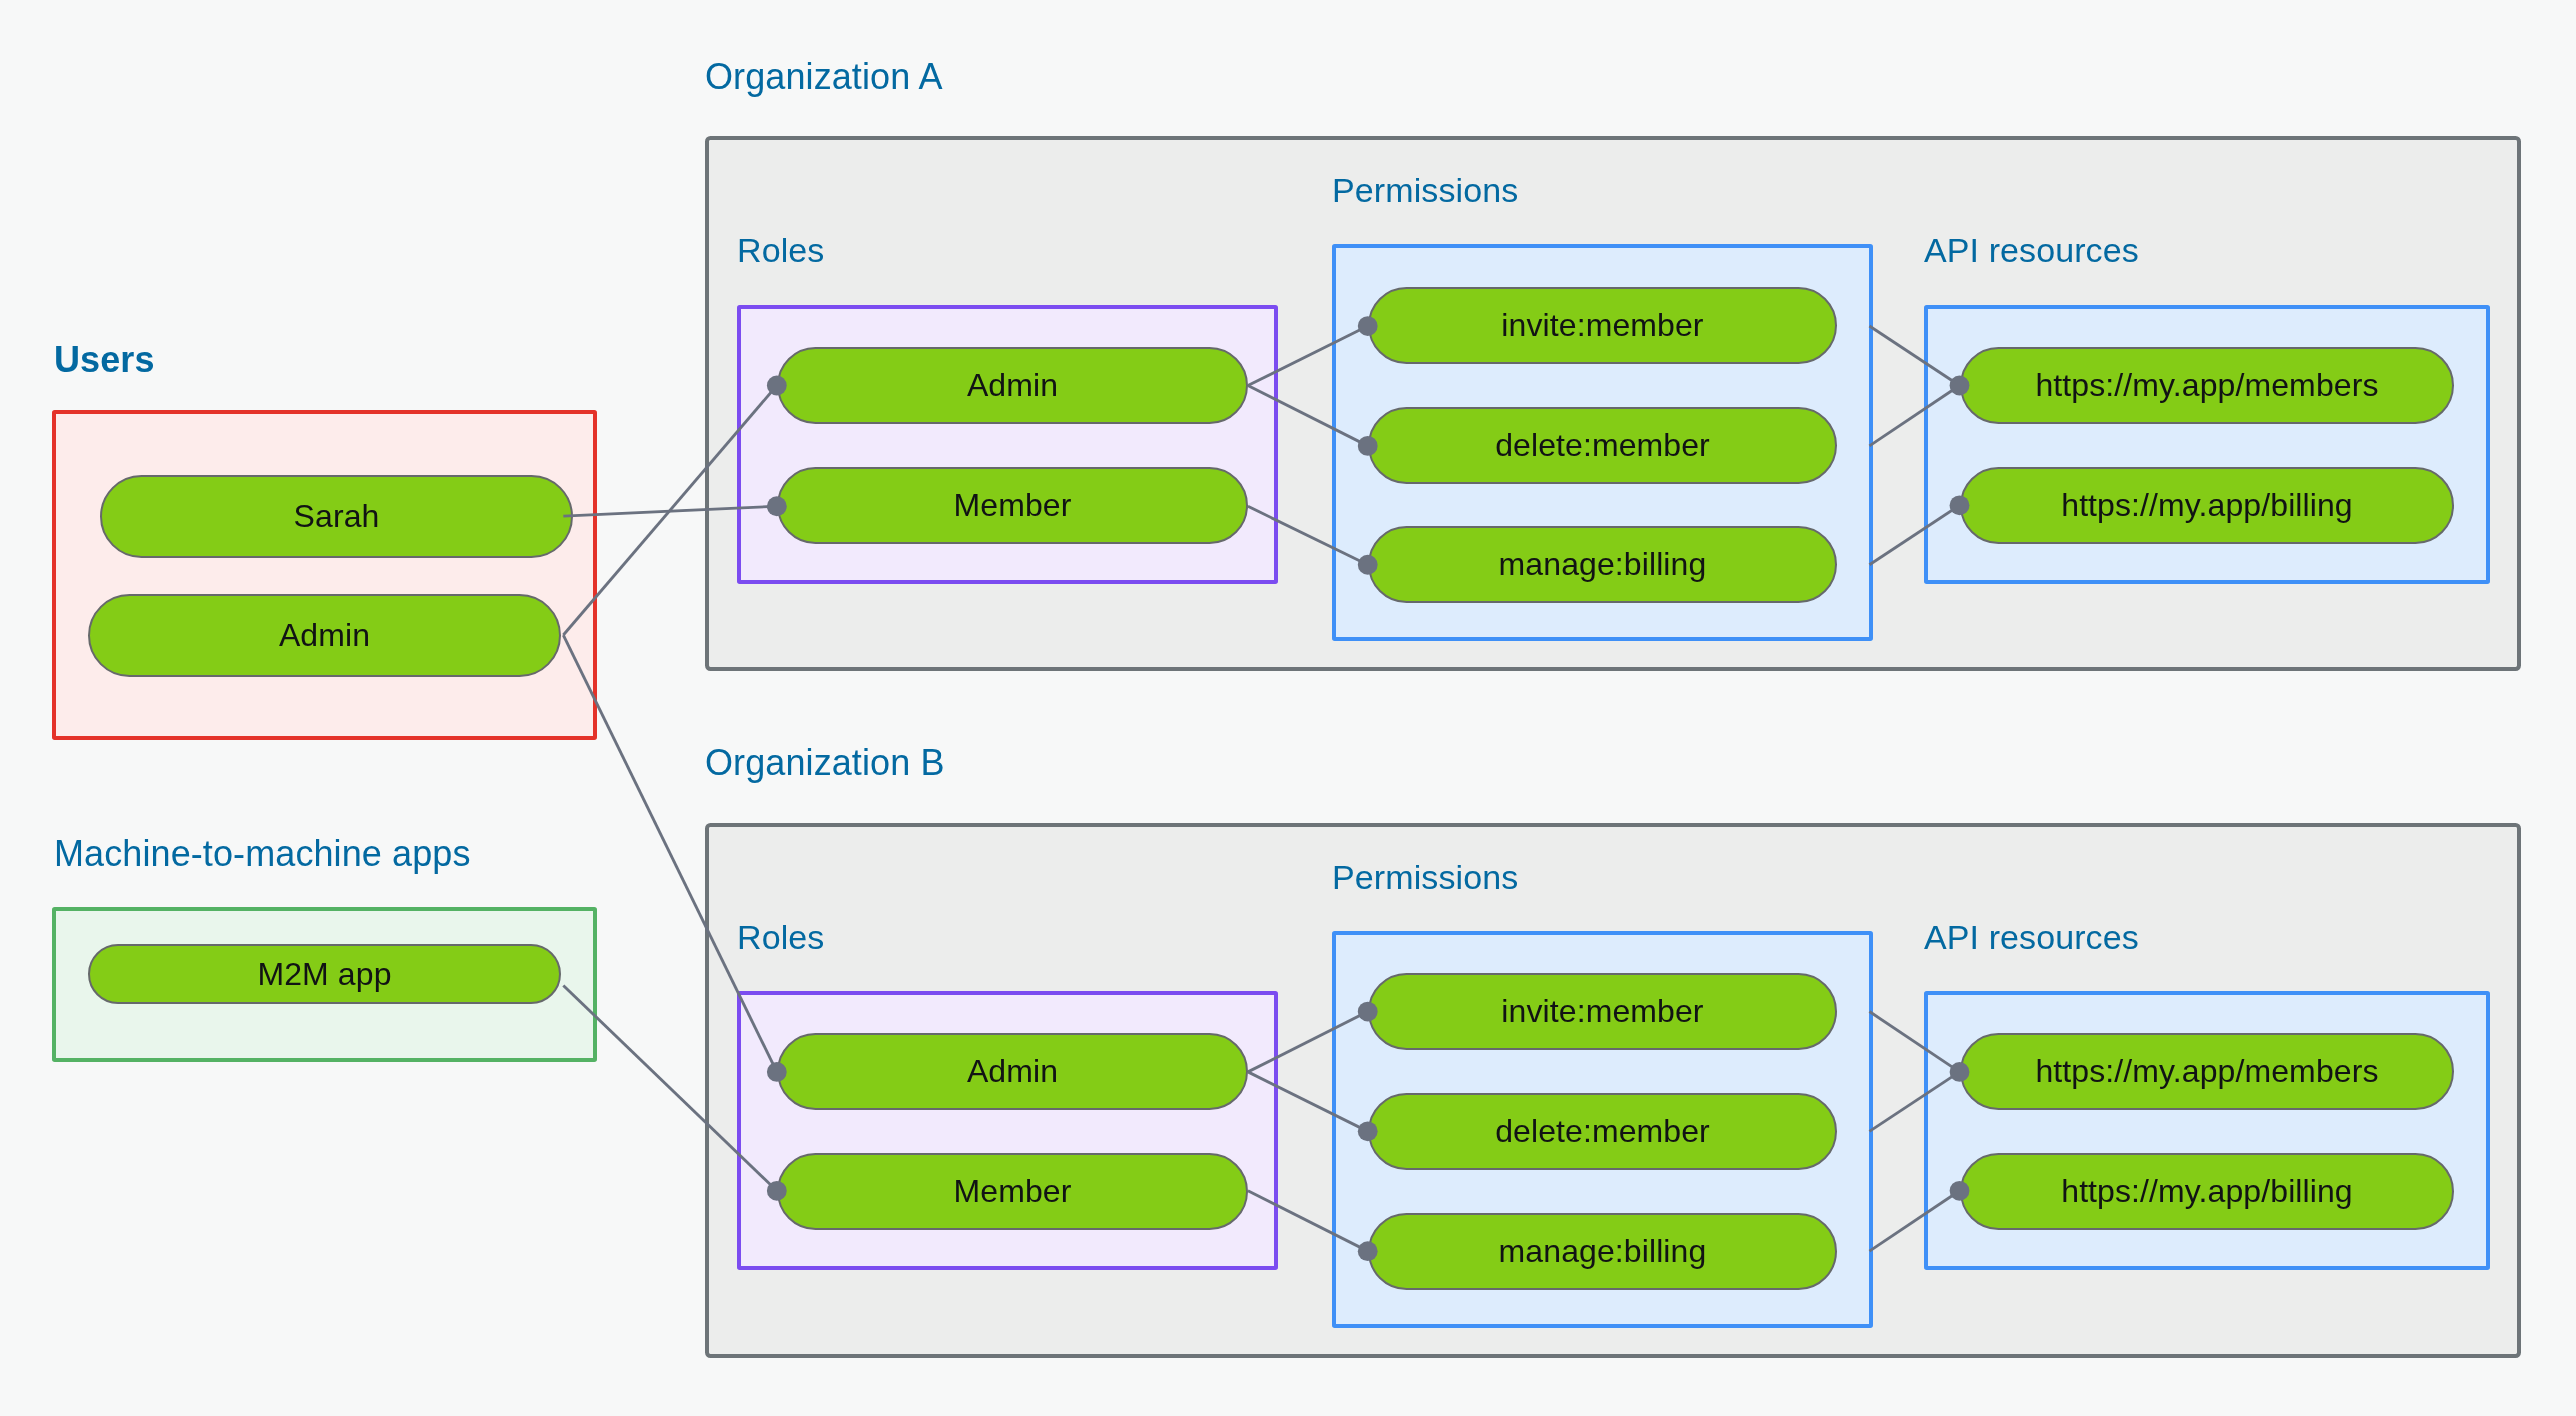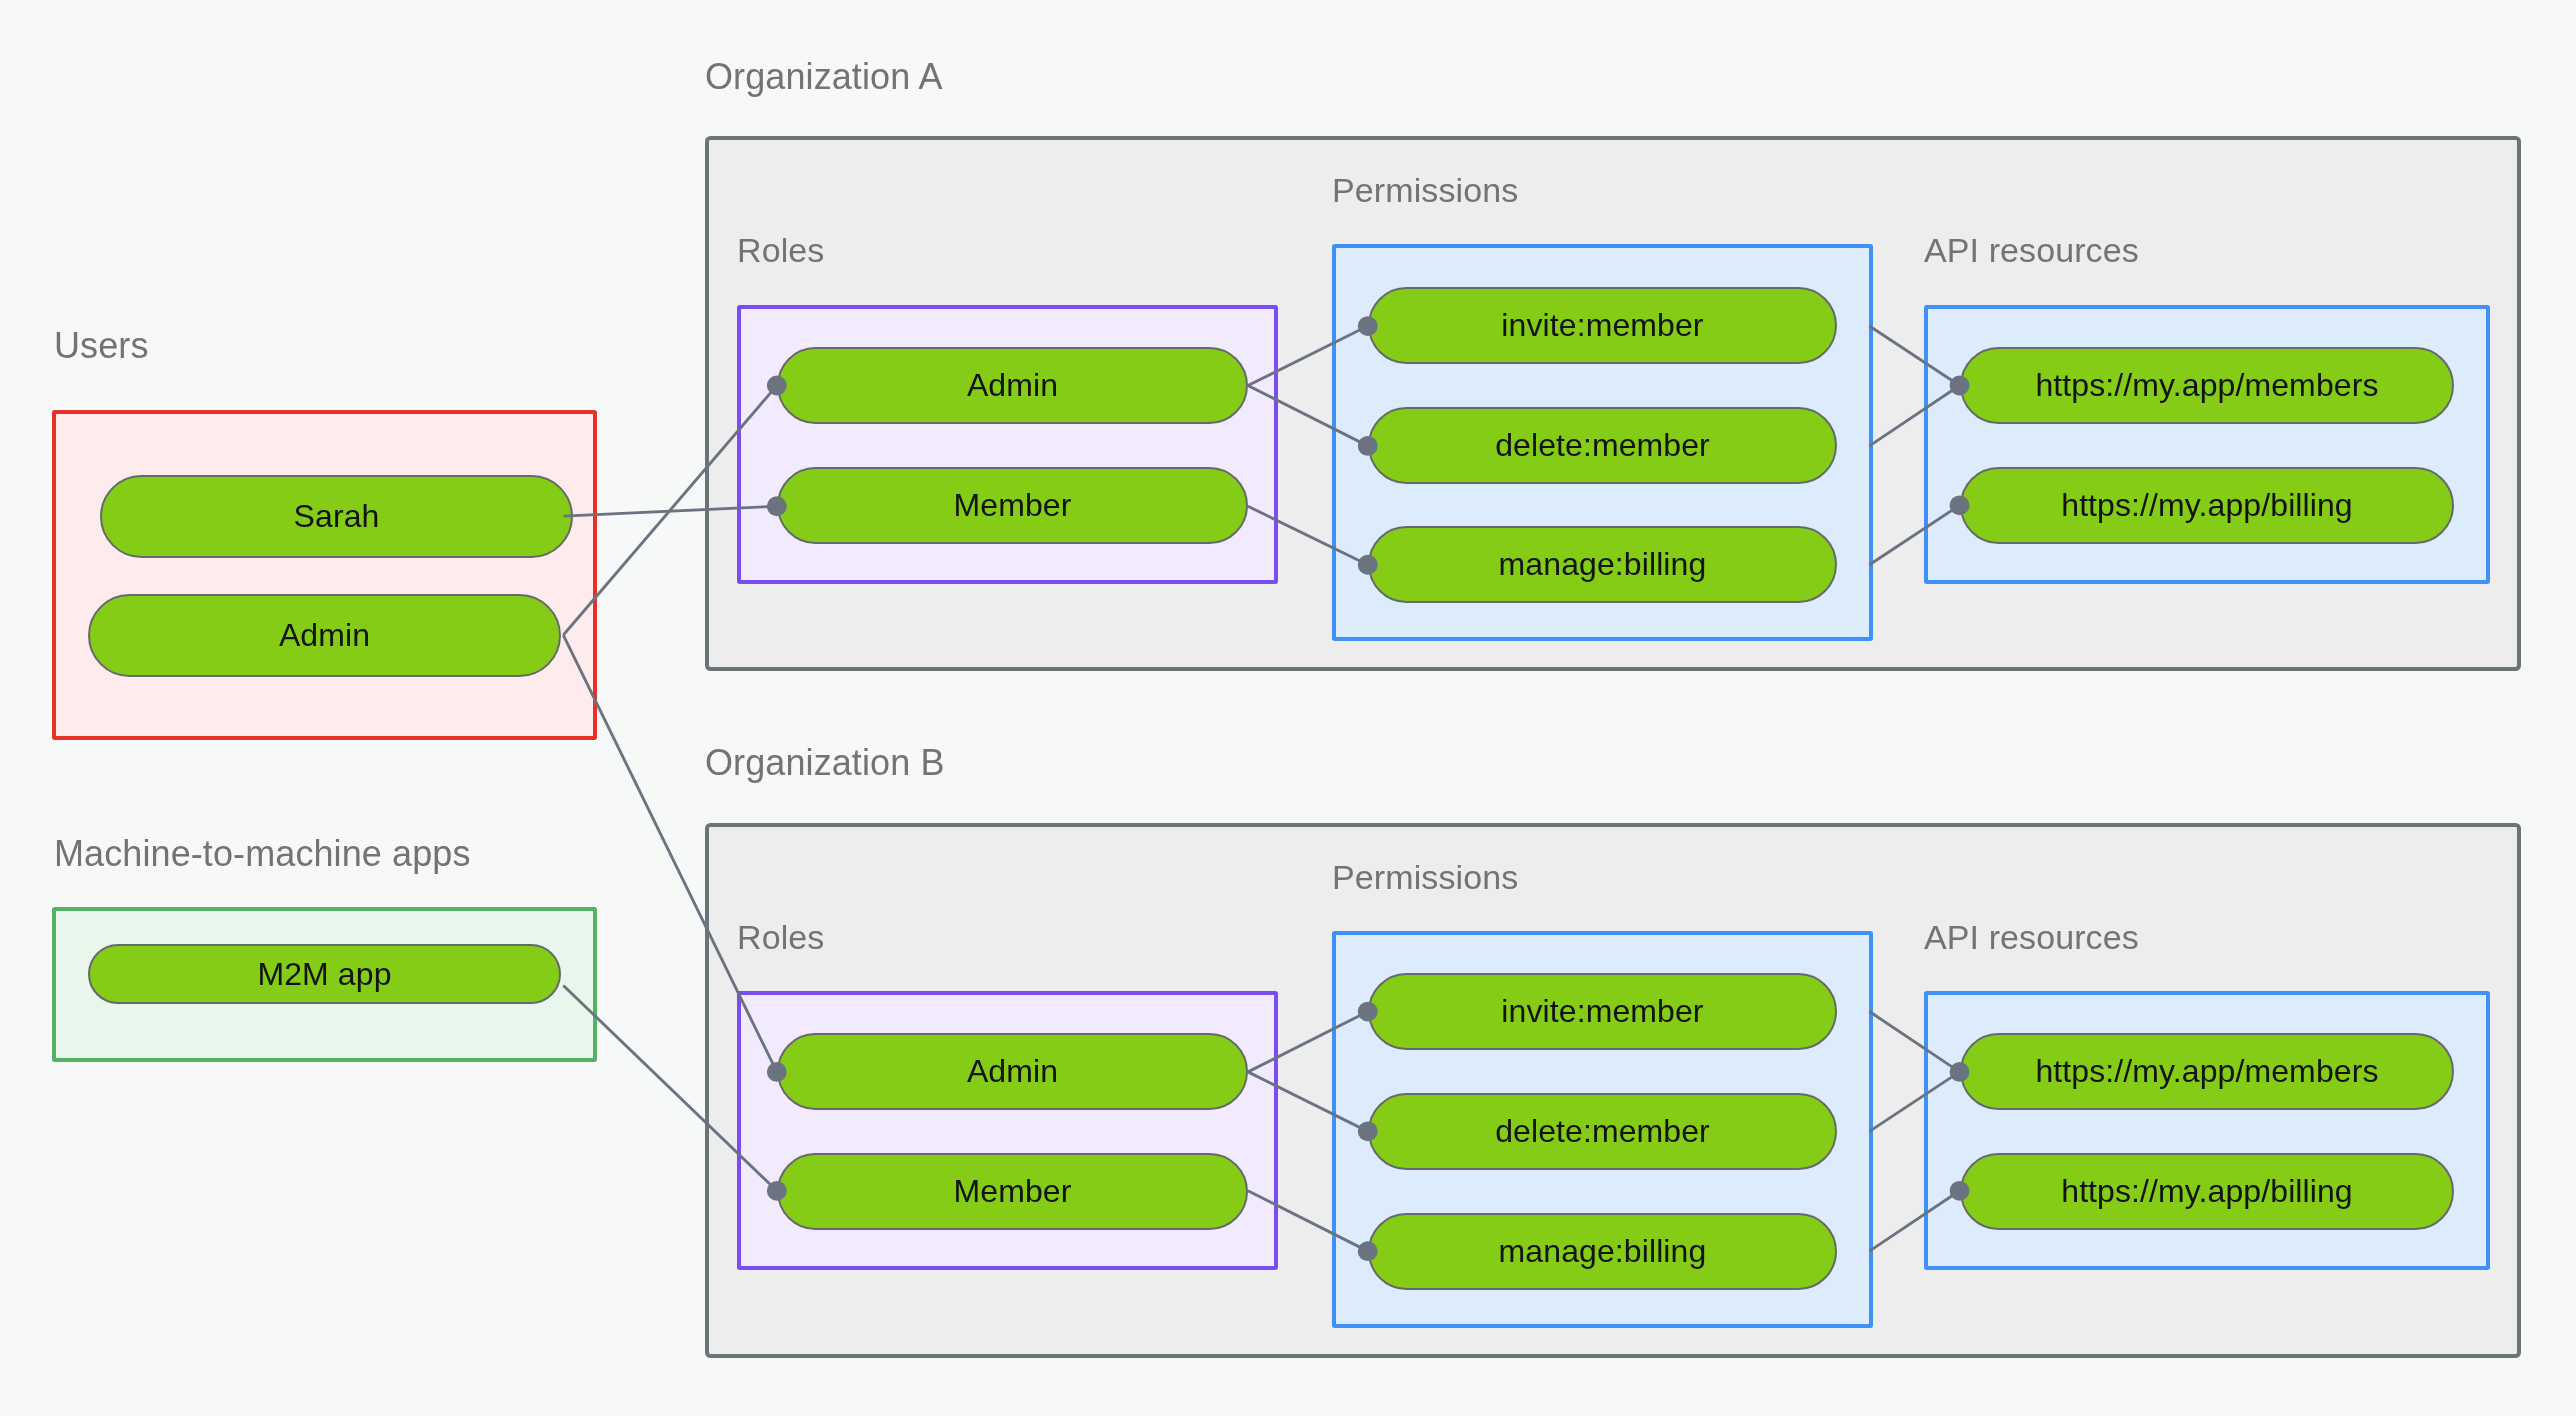--- a/index.html
+++ b/index.html
@@ -32,21 +32,21 @@
     fill: none;
   }
   .edge-dot {
     fill: #6b7280;
   }
 
   
   .grp-label {
     position: absolute;
     font-size: 36px;
-    color: #737373;
+    color: #0369a1;
     line-height: 1;
     white-space: nowrap;
     letter-spacing: 0.1px;
     z-index: 8;
   }
 
   
   .box {
     position: absolute;
     box-sizing: border-box;
@@ -139,21 +139,21 @@
     <circle class="edge-dot" cx="1518" cy="1123" r="11"></circle>
     <circle class="edge-dot" cx="1518" cy="1256" r="11"></circle>
     <circle class="edge-dot" cx="1518" cy="1389" r="11"></circle>
 
     <circle class="edge-dot" cx="2175" cy="428" r="11"></circle>
     <circle class="edge-dot" cx="2175" cy="561" r="11"></circle>
     <circle class="edge-dot" cx="2175" cy="1190" r="11"></circle>
     <circle class="edge-dot" cx="2175" cy="1322" r="11"></circle>
   </svg>
 
-  <div class="grp-label" style="left:54px; top:328px;">Users</div>
+  <div class="grp-label" style="left:54px; top:342px;font-weight:bold;">Users</div>
   <div class="box box-users" style="left:52px; top:410px; width:545px; height:330px;"></div>
   <div class="pill" style="left:100px; top:475px; width:473px; height:83px;">Sarah</div>
   <div class="pill" style="left:88px; top:594px; width:473px; height:83px;">Admin</div>
 
   <div class="grp-label" style="left:54px; top:836px;text-align:right;">Machine-to-machine apps</div>
   <div class="box box-m2m" style="left:52px; top:907px; width:545px; height:155px;"></div>
   <div class="pill" style="left:88px; top:944px; width:473px; height:60px;">M2M app</div>
 
   <div class="grp-label" style="left:705px; top:59px;">Organization A</div>
   <div class="box box-org" style="left:705px; top:136px; width:1816px; height:535px;"></div>

